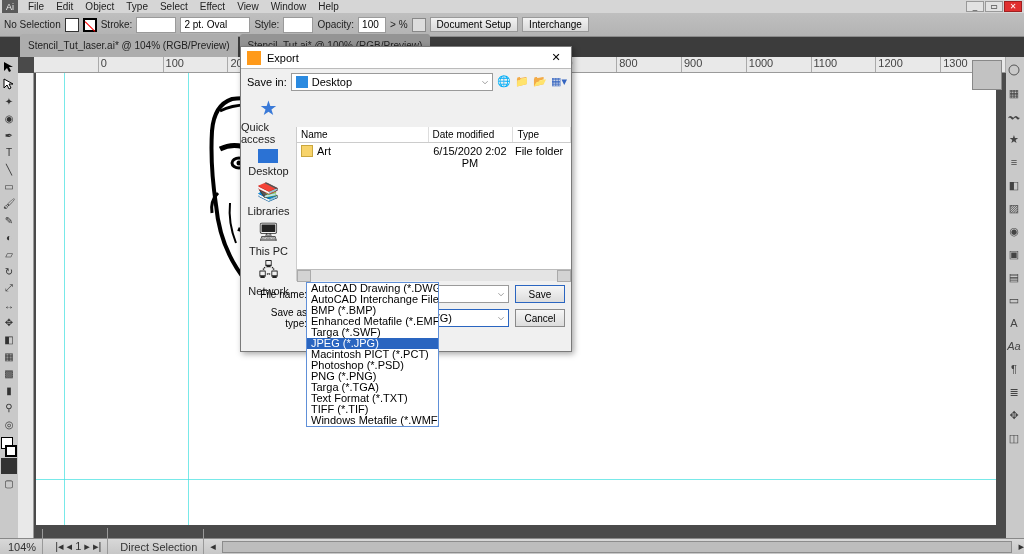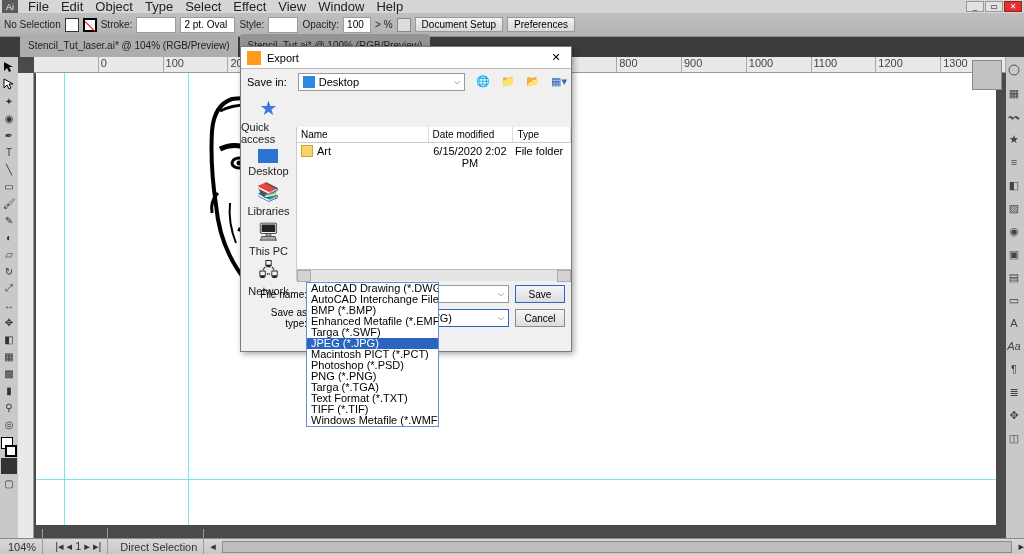--- a/index.html
+++ b/index.html
@@ -1,21 +1,21 @@
 <!DOCTYPE html>
 <html><head>
 <meta charset="utf-8">
 <style>
 * { margin: 0; padding: 0; box-sizing: border-box; font-family: "Segoe UI", Tahoma, sans-serif; font-size: 11px; user-select: none; }
 body { background: #4a4a4a; width: 1024px; height: 554px; overflow: hidden; position: relative; }
 
 
 .menubar { background: #d6d6d6; height: 13px; display: flex; align-items: center; padding-left: 2px; }
 .menubar .logo { width: 16px; height: 13px; background: #5a5a5a; margin-right: 4px; display: flex; align-items: center; justify-content: center; color: #eee; font-size: 9px;}
-.menubar .item { padding: 0 6px; font-size: 13px; color: #222; }
+.menubar .item { padding: 0 6px; font-size: 10px; color: #222; }
 .menubar .winbtns { margin-left: auto; display: flex; gap:1px; padding-right:2px;}
 .menubar .winbtns span { width: 18px; height: 11px; background: #e2e2e2; border:1px solid #999; font-size:8px; text-align:center; line-height:9px;}
 .menubar .winbtns .close { background:#e03030; color:#fff; border-color:#a02020;}
 
 
 .ctrlbar { background: linear-gradient(#bfbfbf,#b3b3b3); height: 24px; border-bottom:1px solid #8a8a8a; display:flex; align-items:center; padding: 0 4px; gap:4px;}
 .ctrlbar label { font-size:10px; color:#222; }
 .ctrlbar .fld { background:#fff; border:1px solid #9a9a9a; height:16px; padding:0 3px; font-size:10px; display:flex; align-items:center; gap:4px;}
 .ctrlbar .swatch { width:14px; height:14px; border:1px solid #555; }
 .ctrlbar .btn { background:linear-gradient(#f2f2f2,#d9d9d9); border:1px solid #999; padding:1px 6px; font-size:10px;}
@@ -57,21 +57,21 @@
 
 .status { position:absolute; bottom:0; left:0; right:0; height:16px; background:linear-gradient(#d8d8d8,#c7c7c7); border-top:1px solid #888; display:flex; align-items:center; font-size:10px; color:#333; padding-left:2px; gap:6px;}
 .status .seg { border-right:1px solid #999; padding:12px 6px;}
 .status .scroll-track { flex:1; height:12px; background:#bdbdbd; border:1px solid #8c8c8c;}
 
 
 .dlg { position:absolute; top:46px; left:240px; width:332px; background:#f0f0f0; border:1px solid #7a7a7a; box-shadow:2px 2px 6px rgba(0,0,0,.35); }
 .dlg-title { height:22px; background:#fff; display:flex; align-items:center; padding:0 6px; border-bottom:1px solid #bbb;}
 .dlg-title .ico { width:14px; height:14px; background:#ff9a1a; margin-right:6px;}
 .dlg-title .closex { margin-left:auto; width:18px; text-align:center;}
-.dlg-top { padding:4px 6px; display:flex; align-items:center; gap:11px; }
+.dlg-top { padding:4px 6px; display:flex; align-items:center; gap:4px; }
 .dlg-top .combo { flex:1; height:18px; border:1px solid #9a9a9a; background:#fff; display:flex; align-items:center; padding:0 4px; font-size:10px;}
 .dlg-top .combo .fico { width:12px; height:12px; background:#2b8ae0; margin-right:4px;}
 .dlg-top .combo .arrow { margin-left:auto; font-size:8px; color:#555;}
 .dlg-top .navico { width:14px; height:14px; }
 .dlg-body { display:flex; height:186px;}
 .dlg-places { width:55px; display:flex; flex-direction:column; align-items:center; padding:2px 0; gap:4px;}
 .place { display:flex; flex-direction:column; align-items:center; font-size:9px; gap:2px; color:#222;}
 .place .glyph { width:22px; height:22px; display:flex; align-items:center; justify-content:center; }
 .filelist { flex:1; border-left:1px solid #ccc; background:#fff; display:flex; flex-direction:column;margin-top:32px;}
 .filelist .cols { display:flex; border-bottom:1px solid #ccc; }
@@ -120,29 +120,29 @@
 </div>
 
 <div class="ctrlbar">
   <label>No Selection</label>
   <span class="swatch" style="background:#fff;border-color:#333"></span>
   <span class="swatch" style="background:#fff;border:2px solid #000; position:relative">
       <span style="position:absolute;left:-2px;top:-2px;right:-2px;height:1px;background:red;transform:rotate(45deg);transform-origin:center;top:6px"></span>
     </span>
   <label>Stroke:</label>
   <div class="fld" style="width:40px"></div>
-  <div class="fld" style="width:55px">2 pt. Oval</div>
+  <div class="fld" style="width:70px">2 pt. Oval</div>
   <label>Style:</label>
   <div class="fld" style="width:30px"></div>
   <label>Opacity:</label>
   <div class="fld" style="width:28px">100</div>
   <label>&gt; %</label>
   <span style="width:14px;height:14px;border:1px solid #888;background:#ddd"></span>
   <button class="btn">Document Setup</button>
-  <button class="btn">Preferences</button>
+  <button class="btn">Interchange</button>
 </div>
 
 <div class="tabs">
   <div class="tab active">Stencil_Tut_laser.ai* @ 104% (RGB/Preview)</div>
   <div class="tab">Stencil_Tut.ai* @ 100% (RGB/Preview)</div>
 </div>
 
 <div class="workspace">
   <div class="tools-left">
     <div class="tool">

